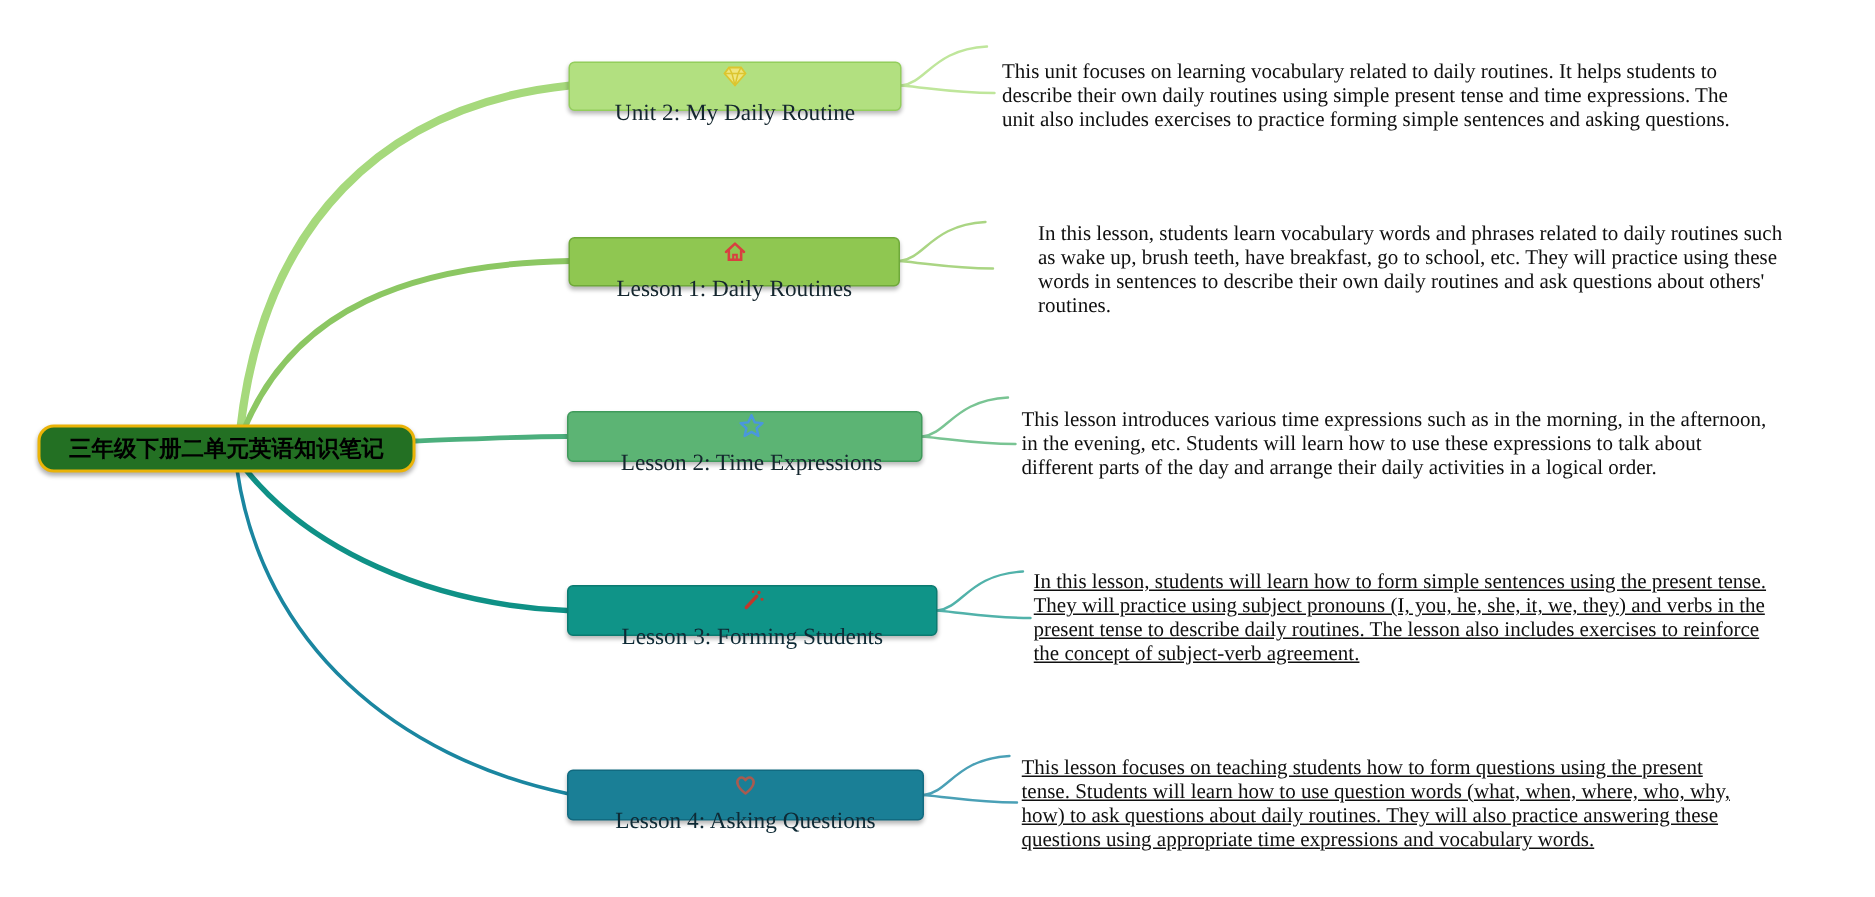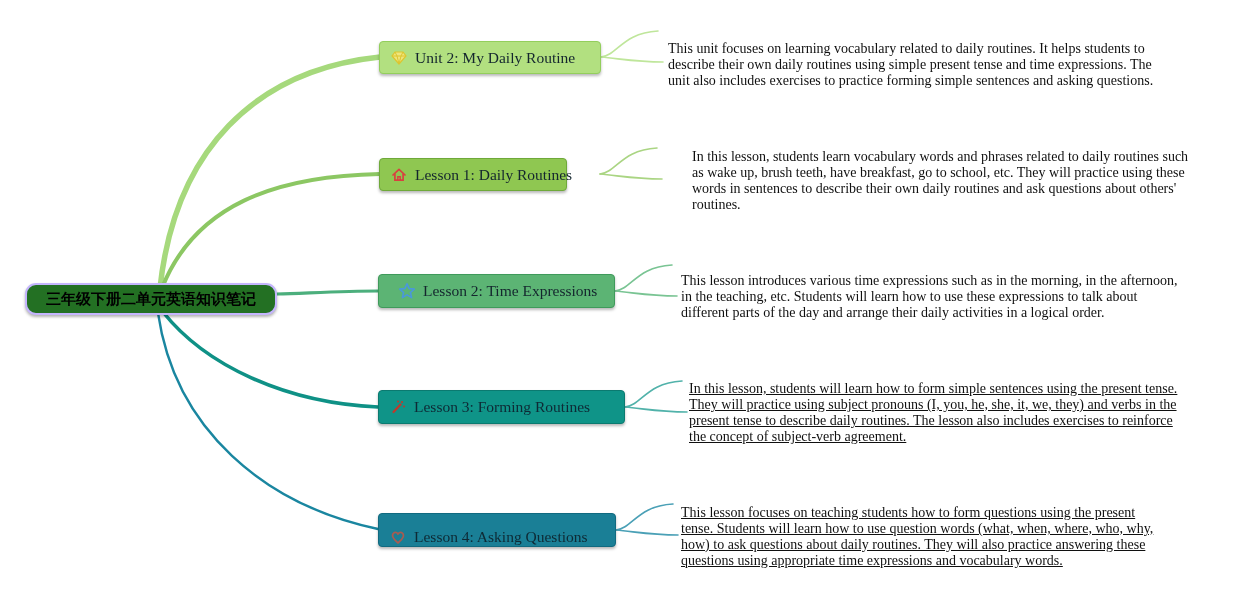--- a/index.html
+++ b/index.html
@@ -1,35 +1,35 @@
 <!DOCTYPE html>
 <html><head>
 <meta charset="utf-8">
 <style>
   html,body{margin:0;padding:0;background:#fff;}
   .canvas{position:relative;width:1250px;height:598px;background:#ffffff;overflow:hidden;
           font-family:"Liberation Serif",serif;}
   svg.edges{position:absolute;left:0;top:0;width:1250px;height:598px;}
 
   .root-node{position:absolute;left:25px;top:283px;width:252px;height:32px;box-sizing:border-box;
-             background:#237023;border:2px solid #c4b5fd;border-radius:11px;
+             background:#237023;border:2px solid #eab308;border-radius:11px;
              display:flex;align-items:center;justify-content:center;
              color:#000;font-family:"DejaVu Sans",sans-serif;font-weight:bold;font-size:15px;
              box-shadow:0 2px 3px rgba(0,0,0,.3);cursor:pointer;}
 
   .node{position:absolute;height:33px;box-sizing:border-box;display:flex;align-items:center;gap:7px;
         padding:0 10px;border-radius:4px;box-shadow:0 2px 3px rgba(0,0,0,.28);
-        font-size:15.5px;color:#14262e;cursor:pointer;white-space:nowrap;}
+        font-size:15.5px;color:#14262e;cursor:pointer;white-space:nowrap;flex-direction:column;}
   .icon{display:inline-flex;width:18px;height:18px;flex:0 0 auto;}
 
   .n1{left:379px;top:41px;width:222px;background:#b2e080;border:1px solid #93ce5c;}
-  .n2{left:379px;top:158px;width:188px;background:#8fc751;border:1px solid #6fa93a;justify-content:space-between;}
+  .n2{left:379px;top:158px;width:221px;background:#8fc751;border:1px solid #6fa93a;justify-content:space-between;}
   .n3{left:378px;top:274px;width:237px;height:34px;background:#5cb474;border:1px solid #3f9a5b;padding-left:19px;}
   .n4{left:378px;top:390px;width:247px;height:34px;background:#0f9488;border:1px solid #0b7a70;color:#0e2a35;}
-  .n5{left:378px;top:513px;width:238px;height:34px;background:#1a7f96;border:1px solid #116a80;color:#0e2a35;align-items:flex-end;}
+  .n5{left:378px;top:513px;width:238px;height:34px;background:#1a7f96;border:1px solid #116a80;color:#0e2a35;}
 
   .desc{position:absolute;font-size:14px;line-height:16px;color:#101010;overflow:hidden;}
   .d1{left:668px;top:41px;width:492px;max-height:50px;}
   .d2{left:692px;top:149px;width:500px;max-height:66px;}
   .d3{left:681px;top:273px;width:500px;max-height:48px;}
   .d4{left:689px;top:381px;width:492px;max-height:66px;text-decoration:underline;}
   .d5{left:681px;top:505px;width:487px;max-height:66px;text-decoration:underline;}
 </style>
 </head>
 <body>
@@ -86,32 +86,32 @@
   <div class="desc d2">In this lesson, students learn vocabulary words and phrases related to daily routines such as wake up, brush teeth, have breakfast, go to school, etc. They will practice using these words in sentences to describe their own daily routines and ask questions about others' routines.</div>
 
   <div class="node n3">
     <span class="icon">
       <svg viewBox="0 0 18 18" width="18" height="18">
         <path d="M9 1.8 L11.2 6.6 L16.3 7.1 L12.4 10.5 L13.6 15.6 L9 12.9 L4.4 15.6 L5.6 10.5 L1.7 7.1 L6.8 6.6 Z" fill="none" stroke="#4a97dd" stroke-width="1.6" stroke-linejoin="round"></path>
       </svg>
     </span>
     <span>Lesson 2: Time Expressions</span>
   </div>
-  <div class="desc d3">This lesson introduces various time expressions such as in the morning, in the afternoon, in the teaching, etc. Students will learn how to use these expressions to talk about different parts of the day and arrange their daily activities in a logical order.</div>
+  <div class="desc d3">This lesson introduces various time expressions such as in the morning, in the afternoon, in the evening, etc. Students will learn how to use these expressions to talk about different parts of the day and arrange their daily activities in a logical order.</div>
 
   <div class="node n4">
     <span class="icon">
       <svg viewBox="0 0 18 18" width="18" height="18">
         <path d="M4.5 14 L11.5 6.5" stroke="#c0392b" stroke-width="2.2" stroke-linecap="round"></path>
         <circle cx="13" cy="4" r="1.1" fill="#c0392b"></circle>
         <circle cx="15" cy="8.5" r="1" fill="#c0392b"></circle>
         <circle cx="9" cy="3.5" r="0.9" fill="#c0392b"></circle>
       </svg>
     </span>
-    <span>Lesson 3: Forming Routines</span>
+    <span>Lesson 3: Forming Students</span>
   </div>
   <div class="desc d4">In this lesson, students will learn how to form simple sentences using the present tense. They will practice using subject pronouns (I, you, he, she, it, we, they) and verbs in the present tense to describe daily routines. The lesson also includes exercises to reinforce the concept of subject-verb agreement.</div>
 
   <div class="node n5">
     <span class="icon">
       <svg viewBox="0 0 18 18" width="18" height="18">
         <path d="M9 15 C3.2 10.6 2.6 6.9 4.6 5.1 C6.3 3.6 8.3 4.6 9 6.1 C9.7 4.6 11.7 3.6 13.4 5.1 C15.4 6.9 14.8 10.6 9 15 Z" fill="none" stroke="#a85b50" stroke-width="1.7" stroke-linejoin="round"></path>
       </svg>
     </span>
     <span>Lesson 4: Asking Questions</span>

